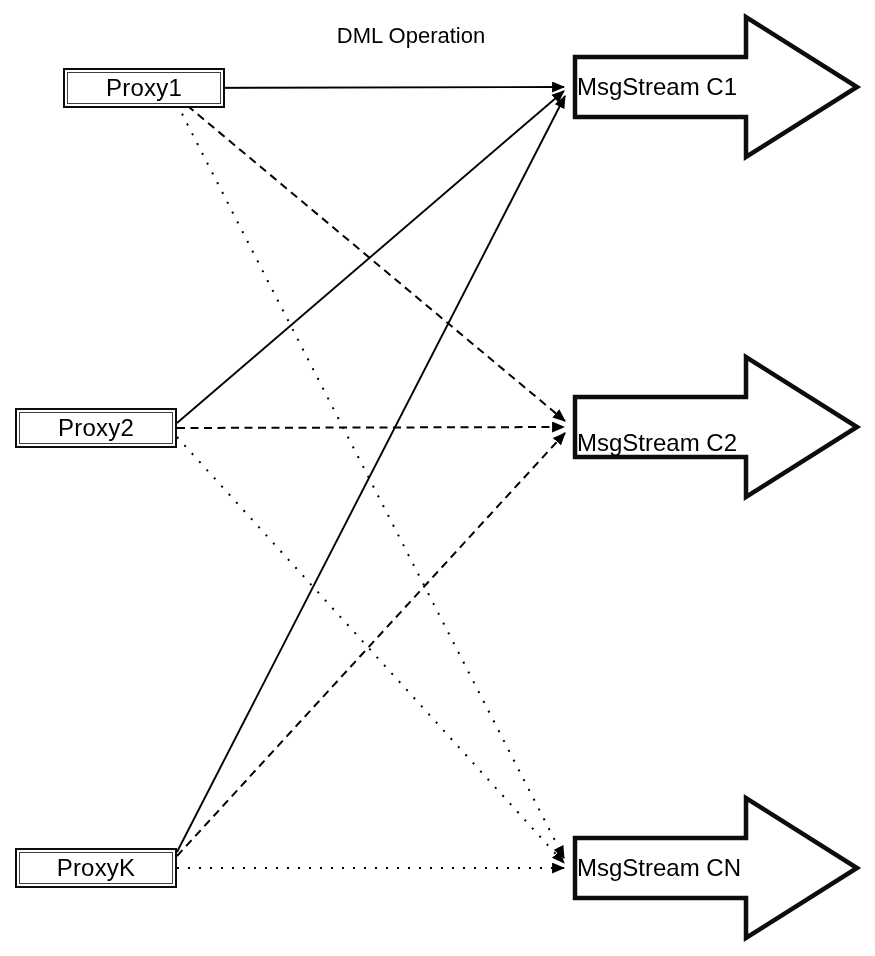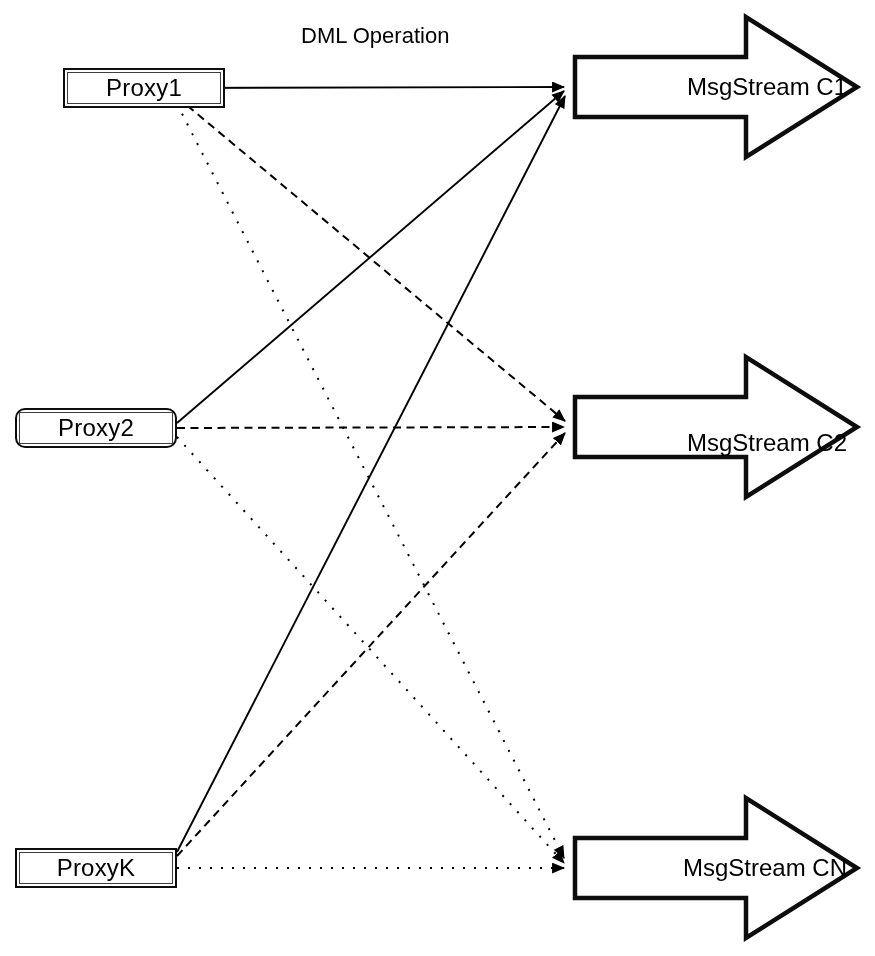--- a/index.html
+++ b/index.html
@@ -37,43 +37,43 @@
     box-sizing: border-box;
     border: 1px solid #3f3f3f;
     display: flex;
     align-items: center;
     justify-content: center;
     font-size: 24px;
     letter-spacing: 0.2px;
     white-space: nowrap;
   }
   .proxy1 { top: 68px; margin-left: 48px; }
-  .proxy2 { top: 408px; border-radius: 10px; }
+  .proxy2 { top: 408px; }
   .proxyk { top: 848px; text-align: right; }
 
   .stream-label {
     position: absolute;
     left: 577px;
     width: 270px;
     height: 30px;
     line-height: 30px;
-    text-align: right;
+    text-align: left;
     font-size: 24px;
     white-space: nowrap;
   }
   .stream-c1 { top: 72px; }
   .stream-c2 { top: 428px; }
   .stream-cn { top: 853px; }
 
   .annotation {
     position: absolute;
     left: 301px;
     top: 23px;
     width: 220px;
-    text-align: left;
+    text-align: center;
     font-size: 22px;
     line-height: 25px;
     white-space: nowrap;
   }
 
   svg .edge { stroke: #000000; fill: none; }
   svg .solid  { stroke-width: 1.9; }
   svg .dashed { stroke-width: 2; stroke-dasharray: 8 5.5; }
   svg .dotted { stroke-width: 2; stroke-dasharray: 2 9; stroke-linecap: butt; }
   svg .block-arrow {

